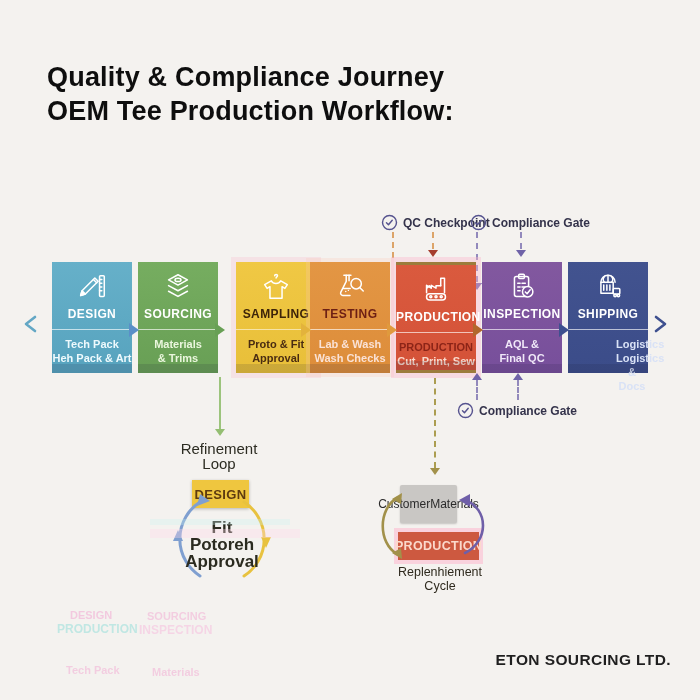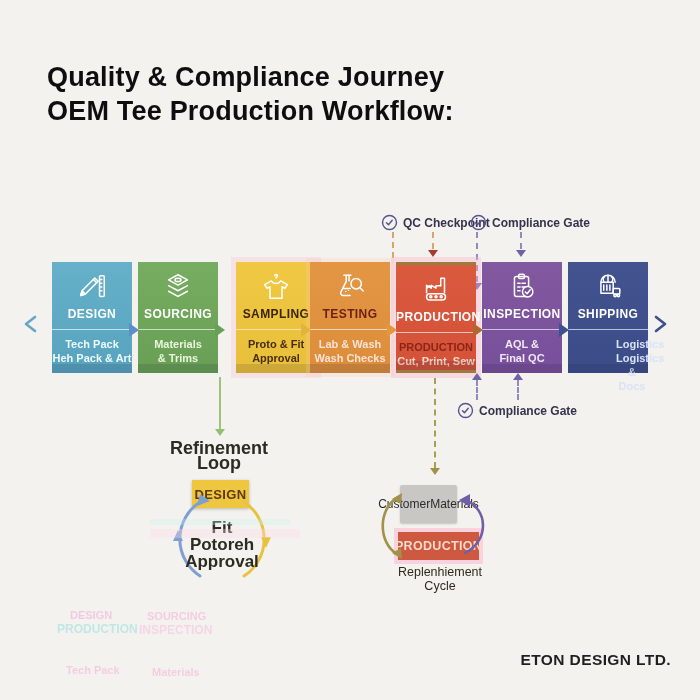--- a/index.html
+++ b/index.html
@@ -77,22 +77,22 @@
   .a2{left:428px;top:250px;color:#a53d2e;border-top-color:#a53d2e;}
   .a3{left:472px;top:283px;color:#6f63a8;border-top-color:#6f63a8;}
   .a4{left:516px;top:250px;color:#6f63a8;border-top-color:#6f63a8;}
   .a5{left:472px;top:373px;border-bottom-color:#6f63a8;}
   .a6{left:513px;top:373px;border-bottom-color:#6f63a8;}
   .a7{left:430px;top:468px;border-top-color:#a2914a;}
   .agr{left:215px;top:429px;border-top-color:#94be72;}
 
   
   .gline{left:219px;top:377px;height:53px;width:0;border-left:2px solid #9cc47c;}
-  #refl-label{left:168px;top:441px;width:102px;text-align:center;font-size:18px;
-              line-height:15px;font-weight:700;color:#2c2c22;}
+  #refl-label{left:168px;top:441px;width:102px;text-align:center;font-size:15px;
+              line-height:15px;font-weight:400;color:#2c2c22;}
   #design-chip{left:192px;top:480px;width:57px;height:28px;background:#efc63f;
                display:flex;align-items:center;justify-content:center;font-size:13px;
                font-weight:800;color:#5d3a10;letter-spacing:.4px;
                box-shadow:0 1px 3px rgba(0,0,0,.25);}
   #loop-center{left:172px;top:519px;width:100px;text-align:center;font-size:17px;
                line-height:17px;font-weight:600;color:#2b2b20;}
   #loop-center span{display:block;}
 
   
   #feedback-chip{left:400px;top:485px;width:57px;height:38px;background:#c9c7c4;
@@ -349,13 +349,13 @@
 </svg>
 <div class="abs" id="cycle-caption">Replenhiement Cycle</div>
 
 <span class="ghost g1">DESIGN</span>
 <span class="ghost g2">PRODUCTION</span>
 <span class="ghost g3">SOURCING</span>
 <span class="ghost g4">INSPECTION</span>
 <span class="ghost g5">Tech Pack</span>
 <span class="ghost g6">Materials</span>
 
-<div class="abs" id="footer">ETON DESIGN LTD.</div>
+<div class="abs" id="footer">ETON SOURCING LTD.</div>
 
 </body></html>

